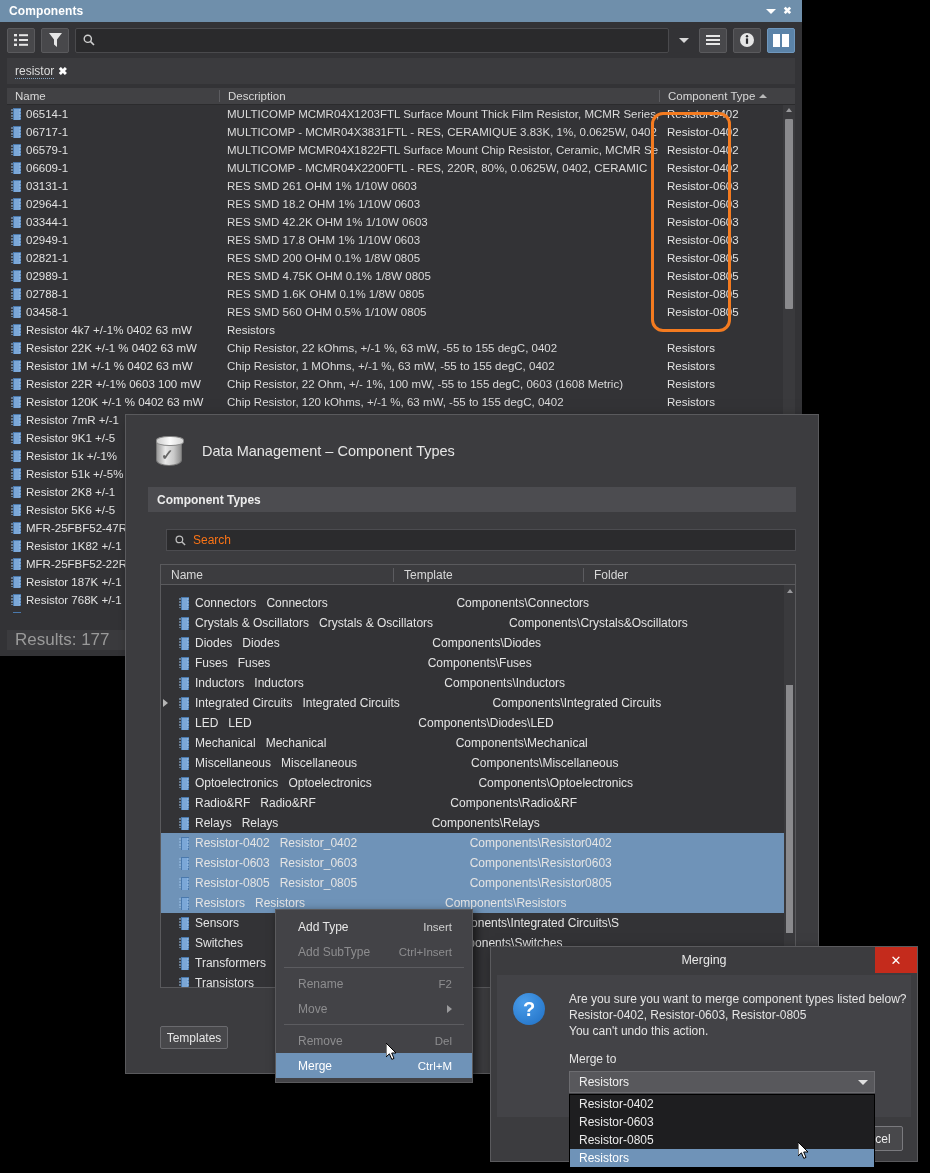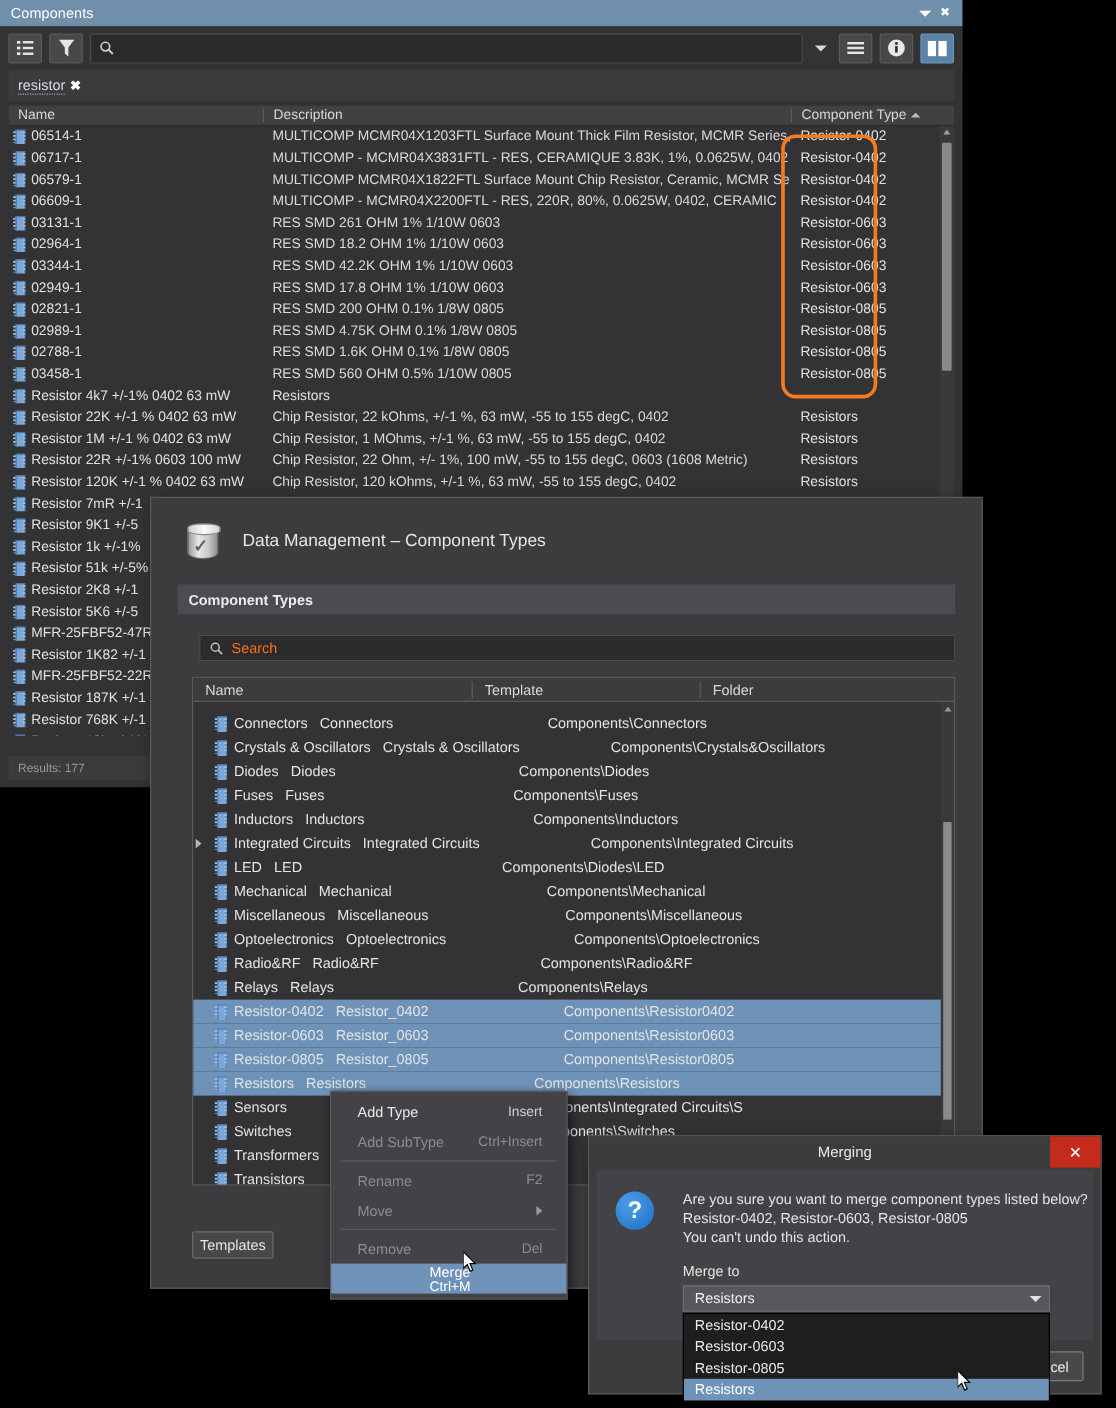--- a/index.html
+++ b/index.html
@@ -13,21 +13,21 @@
   #root { position: relative; width: 930px; height: 1173px; background: #000; }
 
   
   #components-panel {
     position: absolute; left: 0; top: 0; width: 802px; height: 656px;
     background: #333336;
   }
   #comp-titlebar {
     height: 22px; background: #6f8fab; color: #ffffff;
     display: flex; align-items: center; padding: 0 6px 0 9px;
-    font-size: 12px; font-weight: normal;
+    font-size: 12px; font-weight: bold;
   }
   #comp-titlebar .title { flex: 1; letter-spacing: .1px; }
   .tb-btn {
     width: 17px; height: 18px; display: flex; align-items: center; justify-content: center;
     color: #fff; font-size: 10px; line-height: 1;
   }
   .caret-dn {
     width: 0; height: 0; border-left: 5px solid transparent; border-right: 5px solid transparent;
     border-top: 5px solid #ffffff;
   }
@@ -95,21 +95,21 @@
   #vscroll {
     position: absolute; right: 0; top: 17px; width: 12px; bottom: 0; background: #3a3a3d;
   }
   #vscroll .thumb { position: absolute; left: 2px; top: 14px; width: 8px; height: 190px; background: #8a8a8d; border-radius: 1px;}
   #vscroll .up {
     position:absolute; left: 3px; top: 3px;
     width:0;height:0;border-left:3px solid transparent;border-right:3px solid transparent;border-bottom:4px solid #9a9a9d;
   }
   #results-bar {
     position: absolute; left: 7px; bottom: 6px; width: 120px; height: 20px;
-    background: #3b3b3e; color: #9a9a9a; font-size: 10px; display: flex; align-items: center;
+    background: #3b3b3e; color: #9a9a9a; font-size: 17px; display: flex; align-items: center;
     padding-left: 8px;
   }
   #highlight-box {
     position: absolute; left: 651px; top: 112px; width: 80px; height: 220px;
     border: 3px solid #f47b20; border-radius: 12px; pointer-events: none;
   }
 
   
   #dm-dialog {
     position: absolute; left: 125px; top: 414px; width: 694px; height: 660px;
@@ -176,21 +176,21 @@
     position: absolute; left: 275px; top: 909px; width: 198px; background: #434347;
     border: 1px solid #5a5a5d; box-shadow: 3px 3px 9px rgba(0,0,0,.6); padding: 4px 0;
   }
   .ctx-item {
     height: 25px; display: flex; align-items: center; font-size: 12px; color: #e8e8e8;
     padding: 0 20px 0 22px;
   }
   .ctx-item .lbl { flex: 1; }
   .ctx-item .key { color: #d0d0d0; font-size: 11.5px; }
   .ctx-item.disabled .lbl, .ctx-item.disabled .key { color: #8d8d8f; }
-  .ctx-item.hl { background: #6f93b8; color: #ffffff; flex-direction: column; }
+  .ctx-item.hl { background: #6f93b8; color: #ffffff; }
   .ctx-item.hl .key { color: #ffffff; text-align: right; }
   .ctx-sep { height: 1px; background: #5c5c60; margin: 3px 8px; }
   .submenu-arrow { width:0;height:0;border-top:4px solid transparent;border-bottom:4px solid transparent;border-left:5px solid #9a9a9c;}
 
   
   #merging {
     position: absolute; left: 490px; top: 946px; width: 428px; height: 216px;
     background: #3c3c3f; border: 1px solid #5a5a5d; box-shadow: 5px 5px 12px rgba(0,0,0,.6);
   }
   #mg-title {

